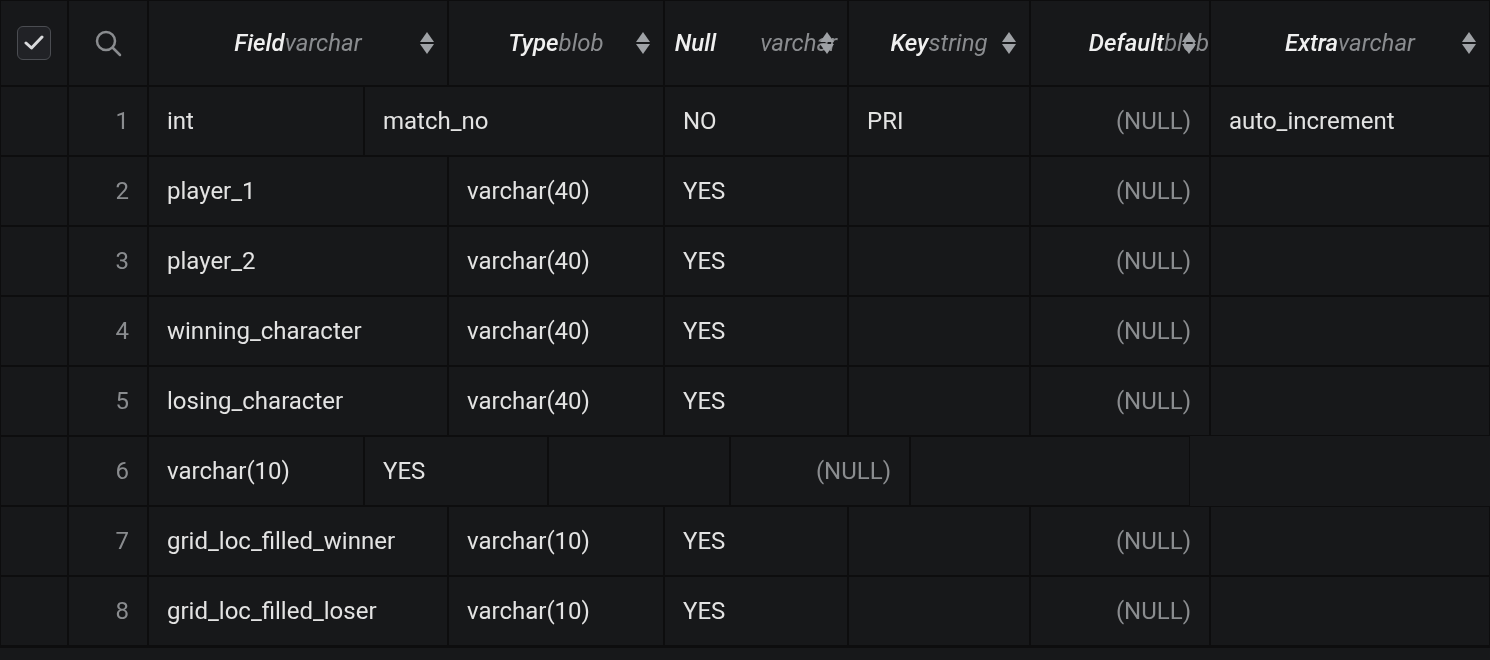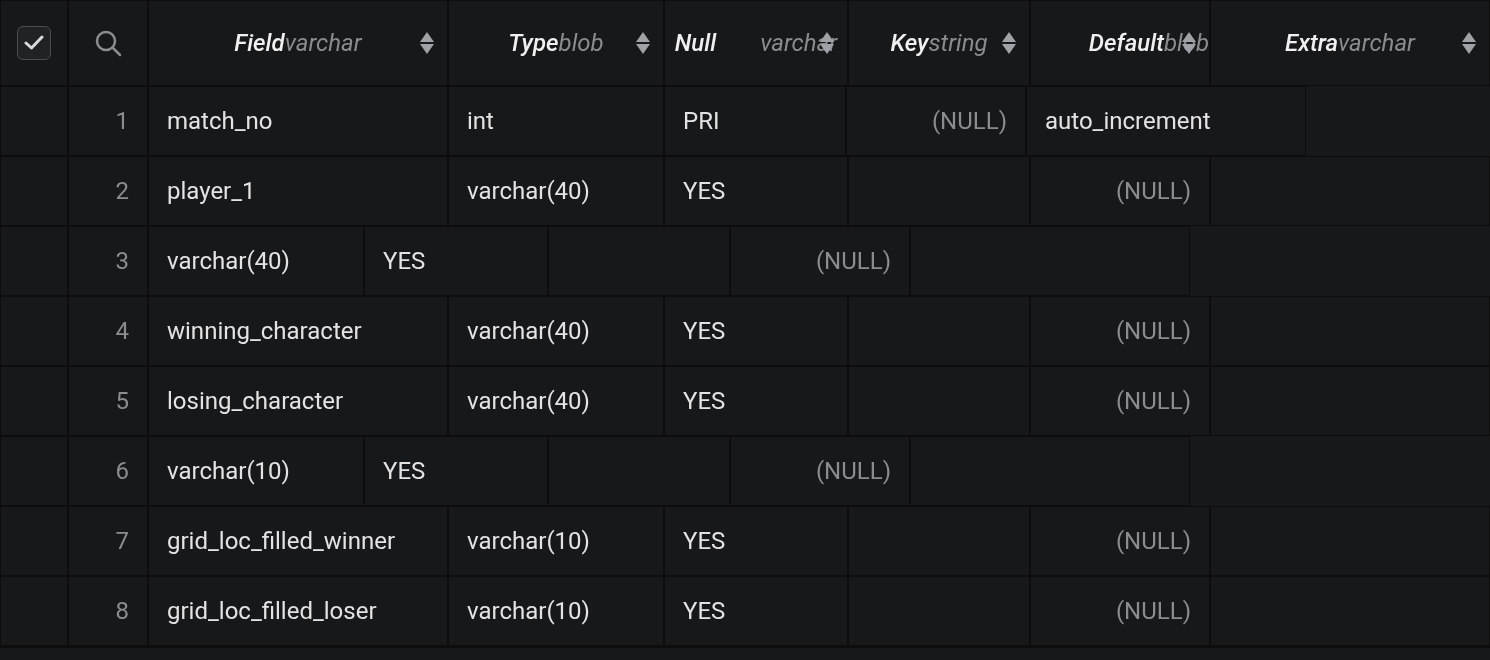--- a/index.html
+++ b/index.html
@@ -217,22 +217,23 @@
           <svg width="16" height="10" viewBox="0 0 16 10">
             <path class="arrow" d="M8 10 L15 0 L1 0 Z"></path>
           </svg>
         </span>
       </div>
   </div>
 
   <div class="data-row">
       <div class="cell cell-check"></div>
       <div class="cell cell-rownum">1</div>
+      <div class="cell w-type ">int</div>
       <div class="cell w-field ">match_no</div>
-      <div class="cell w-type ">int</div>
+      <div class="cell w-null ">NO</div>
       <div class="cell w-key ">PRI</div>
       <div class="cell w-default c-default">
         <span class="null-text">(NULL)</span>
       </div>
       <div class="cell w-extra ">auto_increment</div>
     </div>
     <div class="data-row">
       <div class="cell cell-check"></div>
       <div class="cell cell-rownum">2</div>
       <div class="cell w-field ">player_1</div>
@@ -240,20 +241,21 @@
       <div class="cell w-null ">YES</div>
       <div class="cell w-key "></div>
       <div class="cell w-default c-default">
         <span class="null-text">(NULL)</span>
       </div>
       <div class="cell w-extra "></div>
     </div>
     <div class="data-row">
       <div class="cell cell-check"></div>
       <div class="cell cell-rownum">3</div>
+      <div class="cell w-field ">player_2</div>
       <div class="cell w-type ">varchar(40)</div>
       <div class="cell w-null ">YES</div>
       <div class="cell w-key "></div>
       <div class="cell w-default c-default">
         <span class="null-text">(NULL)</span>
       </div>
       <div class="cell w-extra "></div>
     </div>
     <div class="data-row">
       <div class="cell cell-check"></div>

